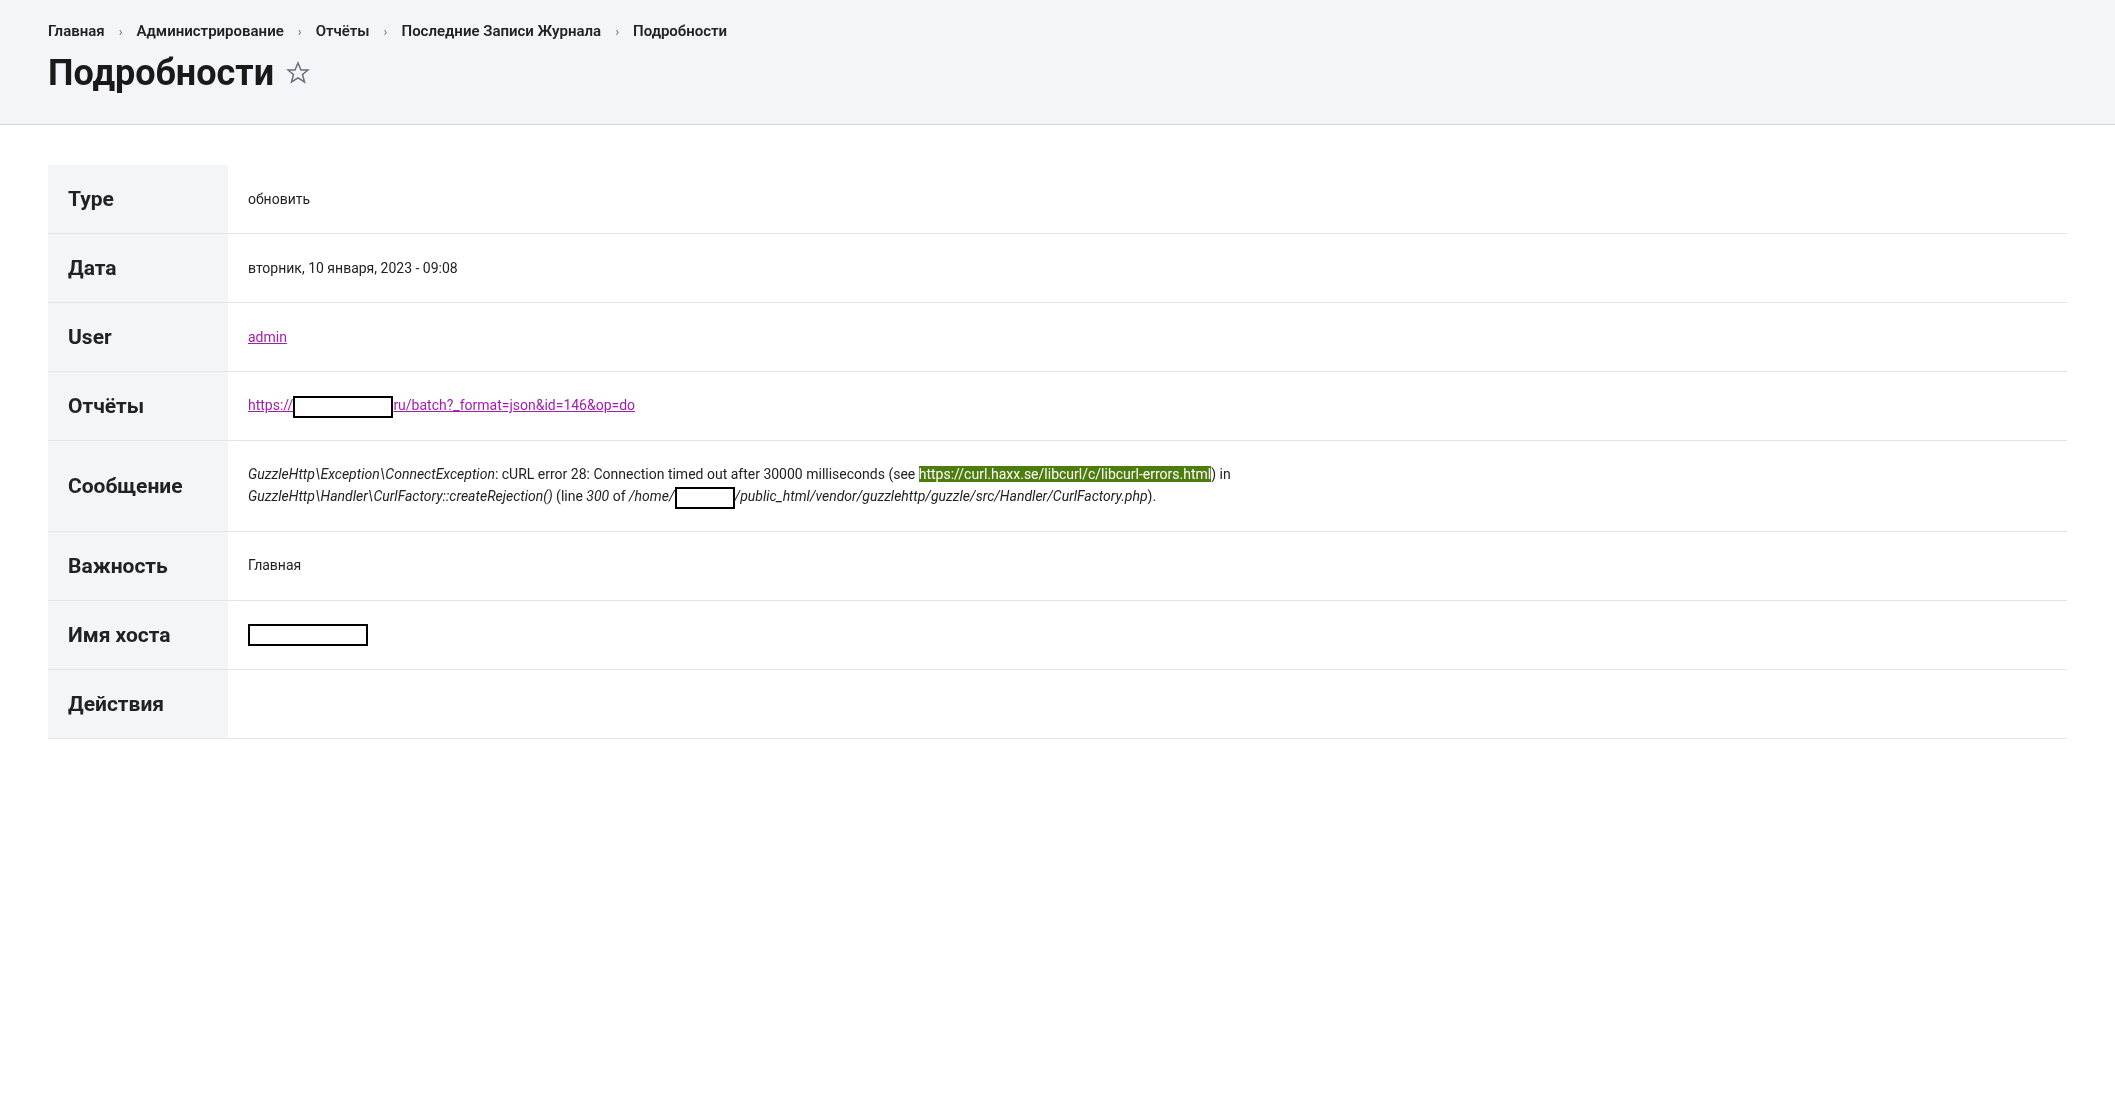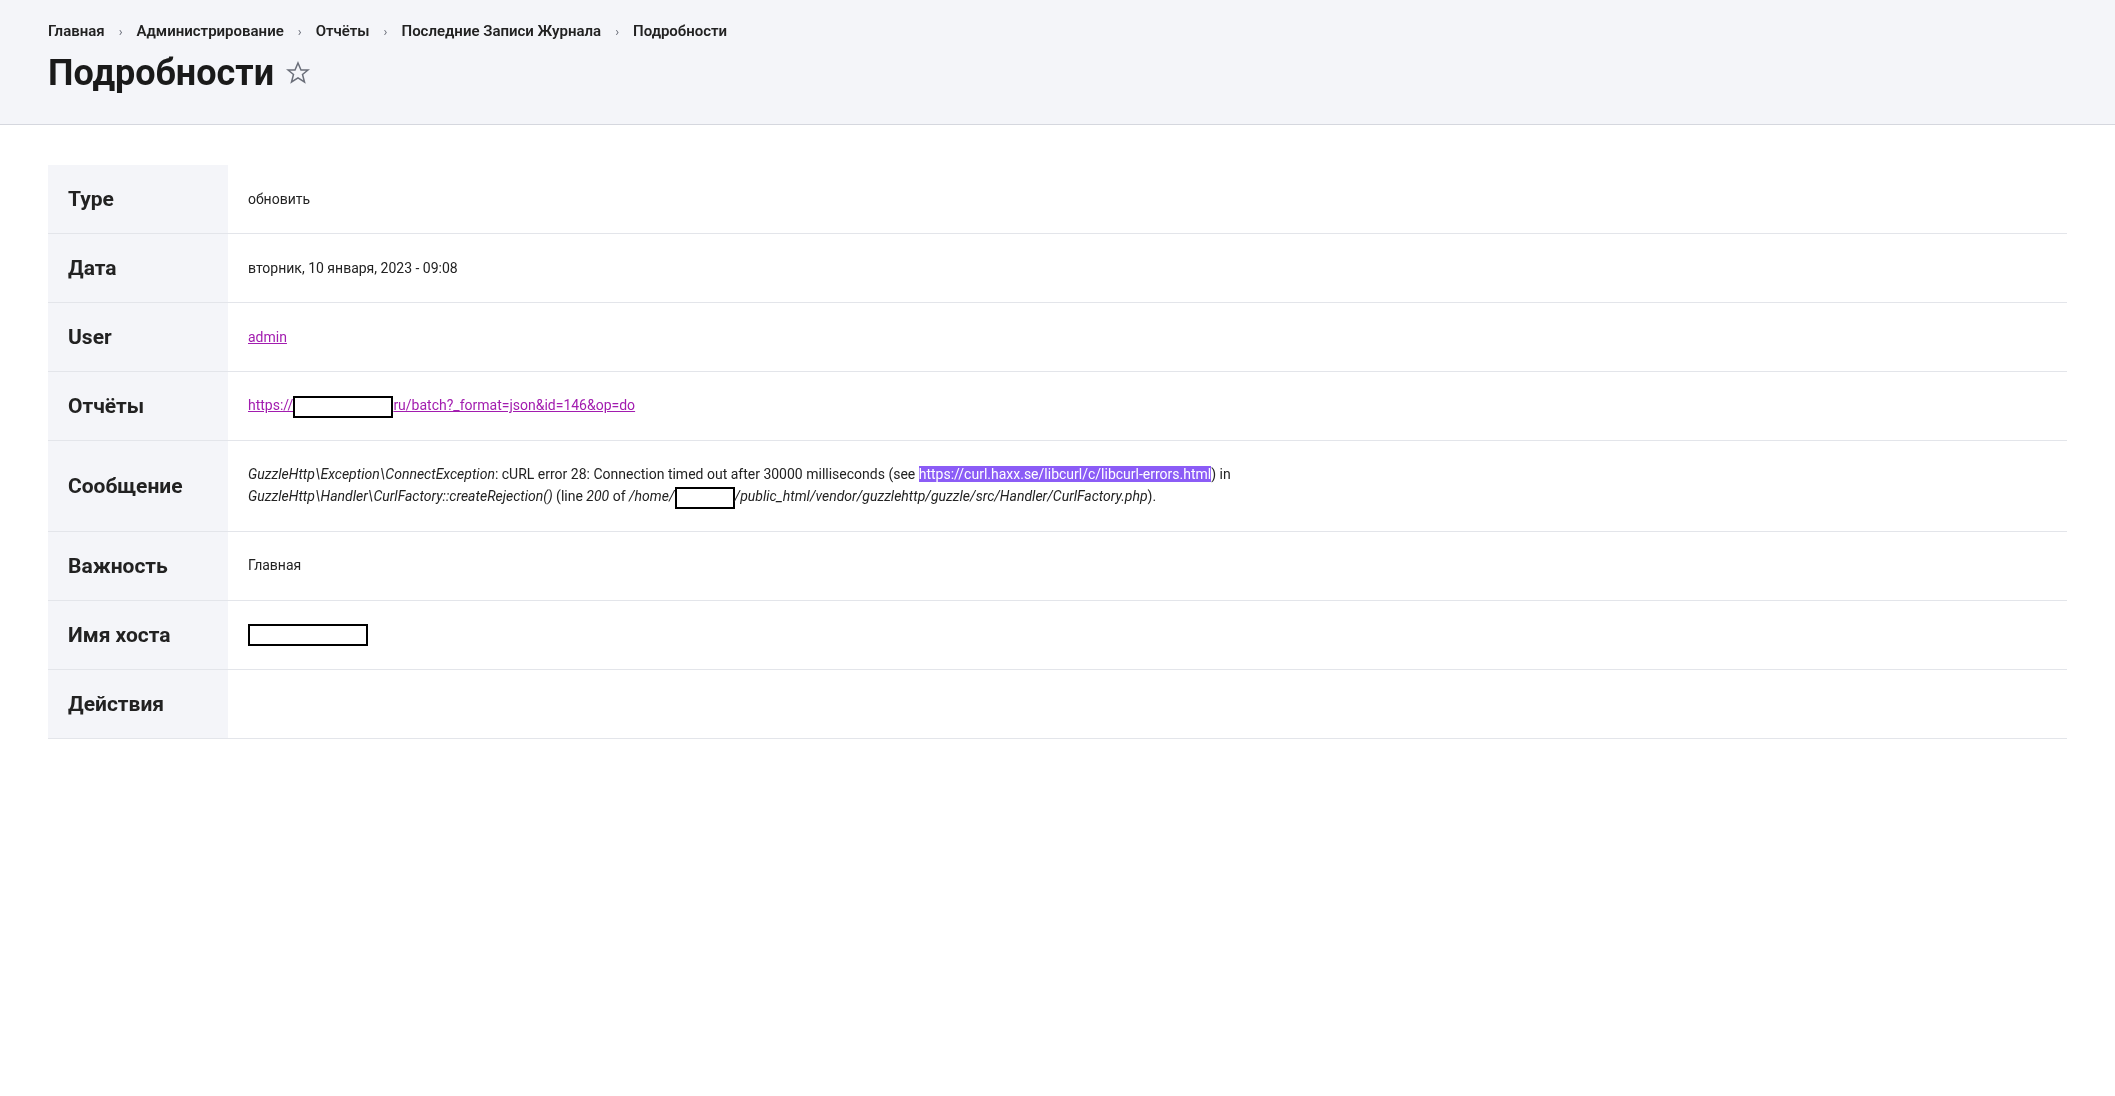--- a/index.html
+++ b/index.html
@@ -86,21 +86,21 @@
   height: 22px;
   vertical-align: middle;
 }
 .redact.w100 { width: 100px; }
 .redact.w90  { width: 90px;  }
 .redact.w60  { width: 60px;  }
 .redact.w120 { width: 120px; }
 
 .message-cell em { }
 .sel {
-  background: #8b5cf6;
+  background: #4d7c0f;
   color: #fff;
 }
 .link-inline {
   color: #0b5fff;
   text-decoration: underline;
 }
 </style>
 </head>
 <body>
 
@@ -144,21 +144,21 @@
       <tr>
         <th>Отчёты</th>
         <td>
           <a href="#" class="link-inline"><span>https://</span><span class="redact w100"></span><span>ru/batch?_format=json&amp;id=146&amp;op=do</span></a>
         </td>
       </tr>
       <tr>
         <th>Сообщение</th>
         <td class="message-cell">
           <em>GuzzleHttp\Exception\ConnectException</em><span>: cURL error 28: Connection timed out after 30000 milliseconds (see </span><span class="sel">https://curl.haxx.se/libcurl/c/libcurl-errors.html</span><span>) in </span><br>
-          <em>GuzzleHttp\Handler\CurlFactory::createRejection()</em><span> (line </span><em>200</em><span> of </span><em><span>/home/</span><span class="redact w60"></span><span>/public_html/vendor/guzzlehttp/guzzle/src/Handler/CurlFactory.php</span></em><span>).</span>
+          <em>GuzzleHttp\Handler\CurlFactory::createRejection()</em><span> (line </span><em>300</em><span> of </span><em><span>/home/</span><span class="redact w60"></span><span>/public_html/vendor/guzzlehttp/guzzle/src/Handler/CurlFactory.php</span></em><span>).</span>
         </td>
       </tr>
       <tr>
         <th>Важность</th>
         <td>Главная</td>
       </tr>
       <tr>
         <th>Имя хоста</th>
         <td><span class="redact w120"></span></td>
       </tr>

